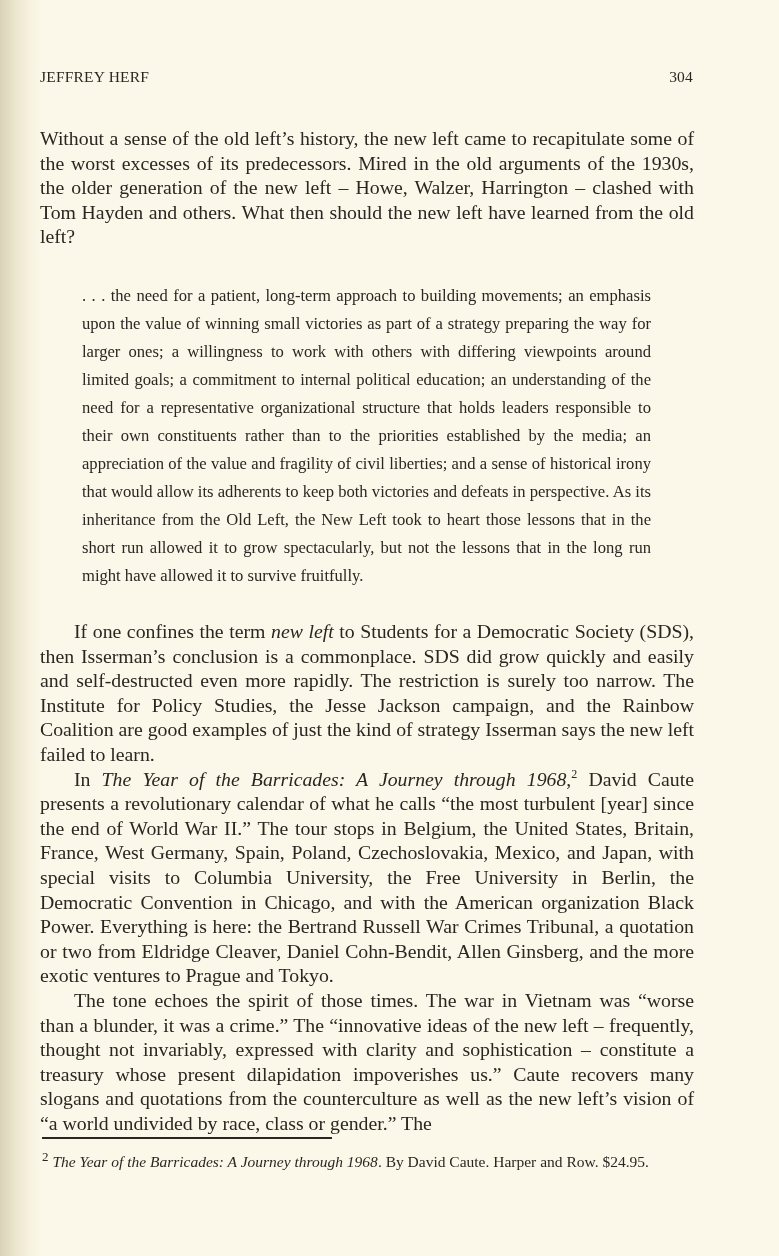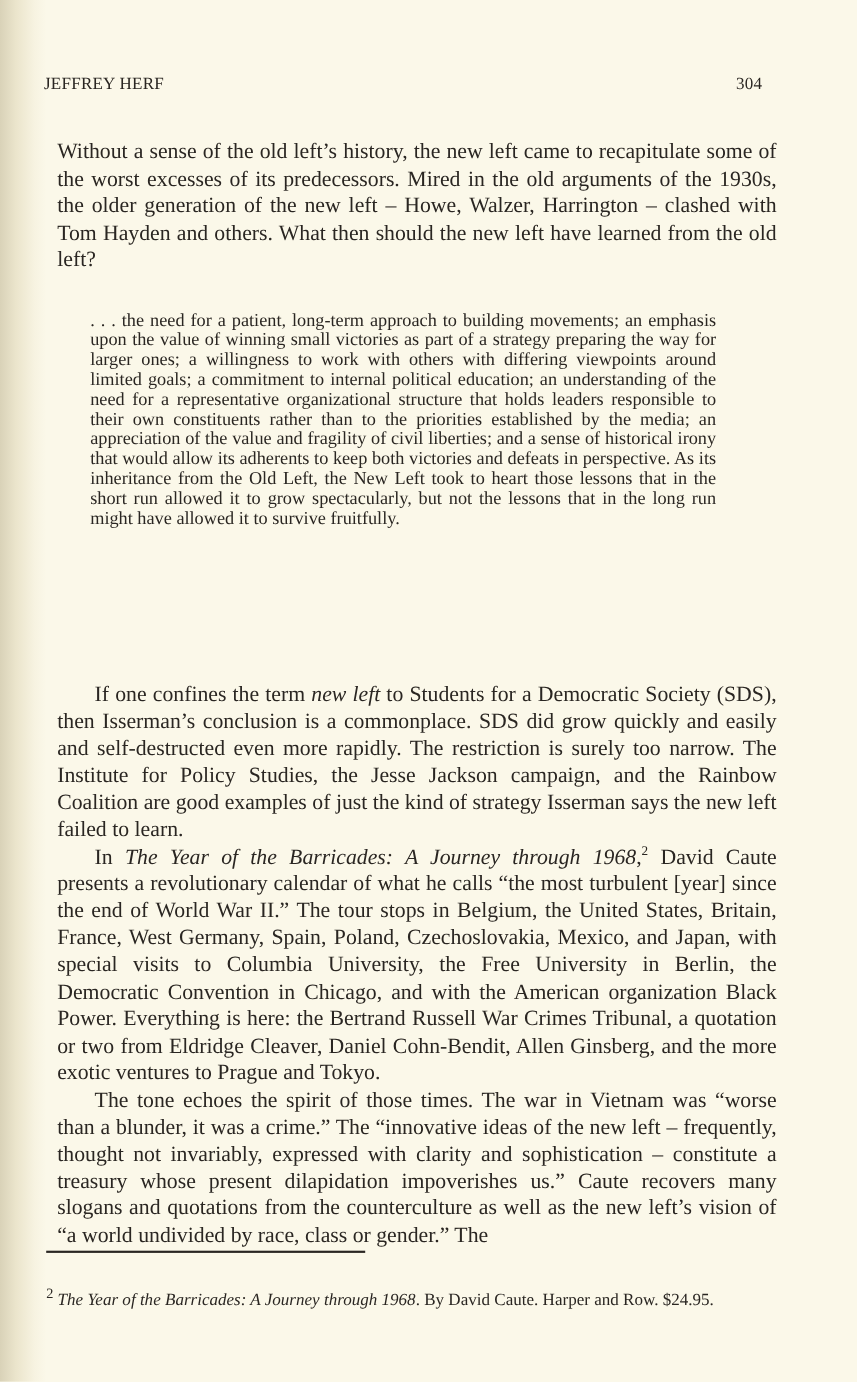--- a/index.html
+++ b/index.html
@@ -16,40 +16,39 @@
     }
     .header {
       position: absolute; top: 68px; left: 40px; right: 86px;
       display: flex; justify-content: space-between;
       font-size: 15.5px; letter-spacing: 0.2px; align-items: flex-end;
     }
     .text {
       position: absolute; left: 40px; width: 654px;
       font-size: 19.8px; line-height: 24.6px;
       text-align: justify;
-      margin-left: 12px;
     }
     .text p { margin: 0; }
     .indent { text-indent: 34px; }
     #p1 { top: 126px; }
     .quote {
       position: absolute; left: 82px; width: 569px; top: 282px;
-      font-size: 16.6px; line-height: 18px; text-align: justify;
+      font-size: 16.6px; line-height: 28px; text-align: justify;
     }
     .quote p { margin: 0; }
     #body2 { top: 619px; }
     i { font-style: italic; }
     sup { font-size: 12px; vertical-align: 8px; line-height: 0; }
     .fn-rule {
       position: absolute; left: 42px; top: 1137px; width: 290px; height: 2px;
       background: #2a2622;
     }
     .footnote {
       position: absolute; left: 42px; top: 1152px; width: 680px;
-      font-size: 15.5px; line-height: 20px; margin-top: 20px;
+      font-size: 15.5px; line-height: 20px;
     }
     .footnote sup { font-size: 13px; vertical-align: 6px; }
   </style>
 </head>
 <body>
 
 <div class="gutter"></div>
 
 <div class="header">
   <span>JEFFREY HERF</span>

